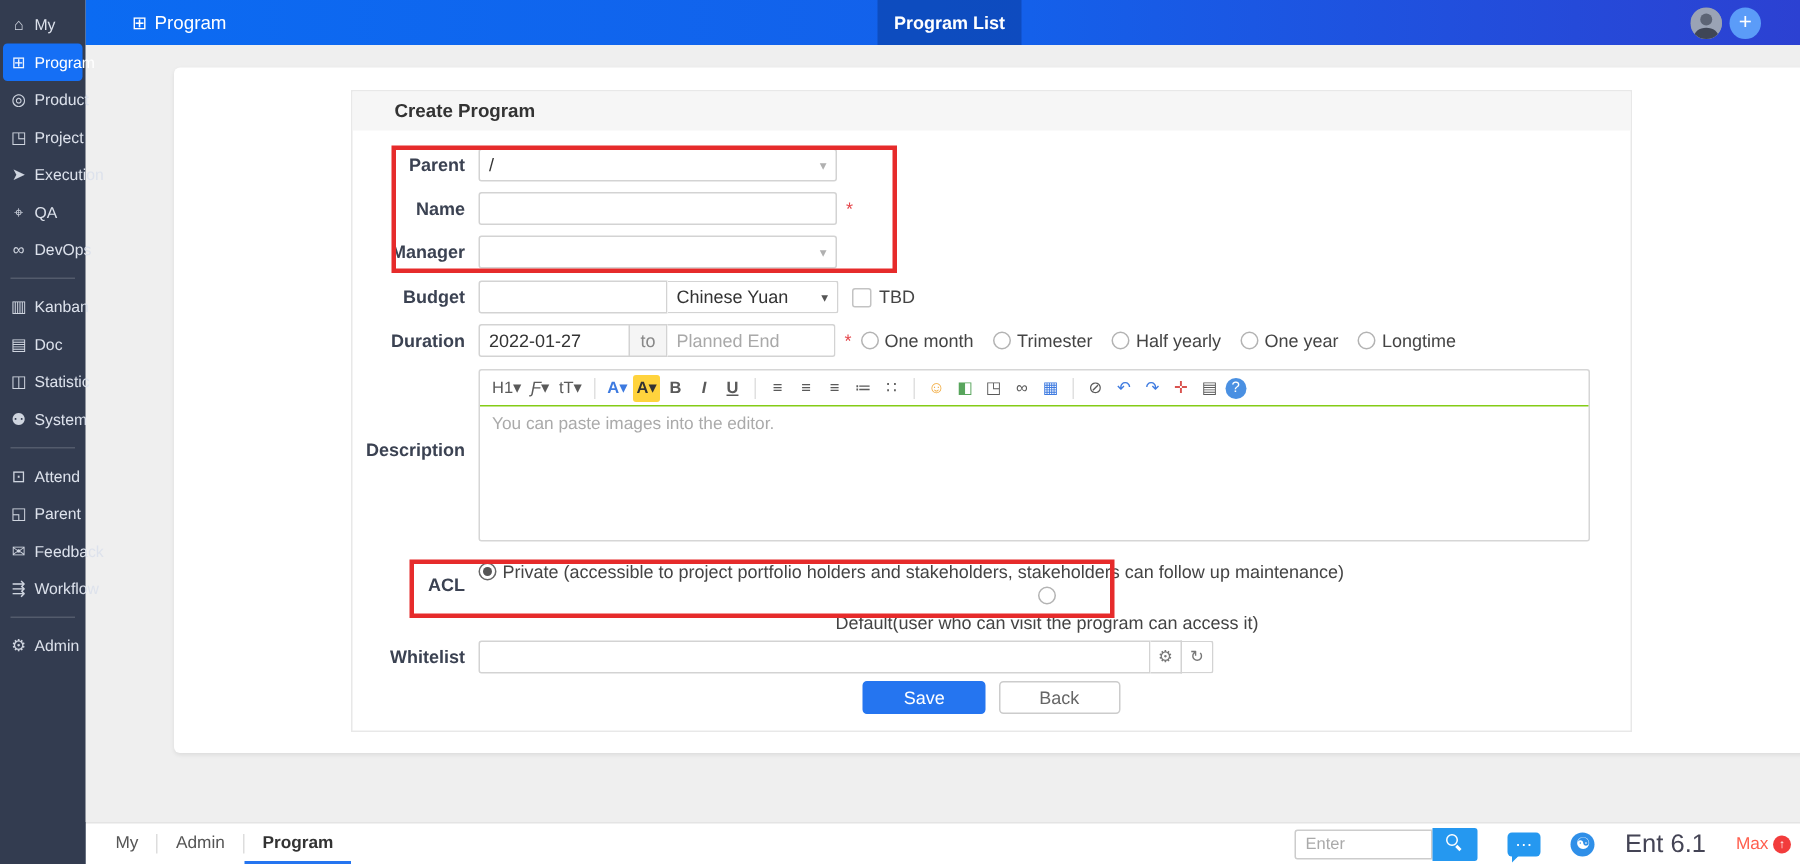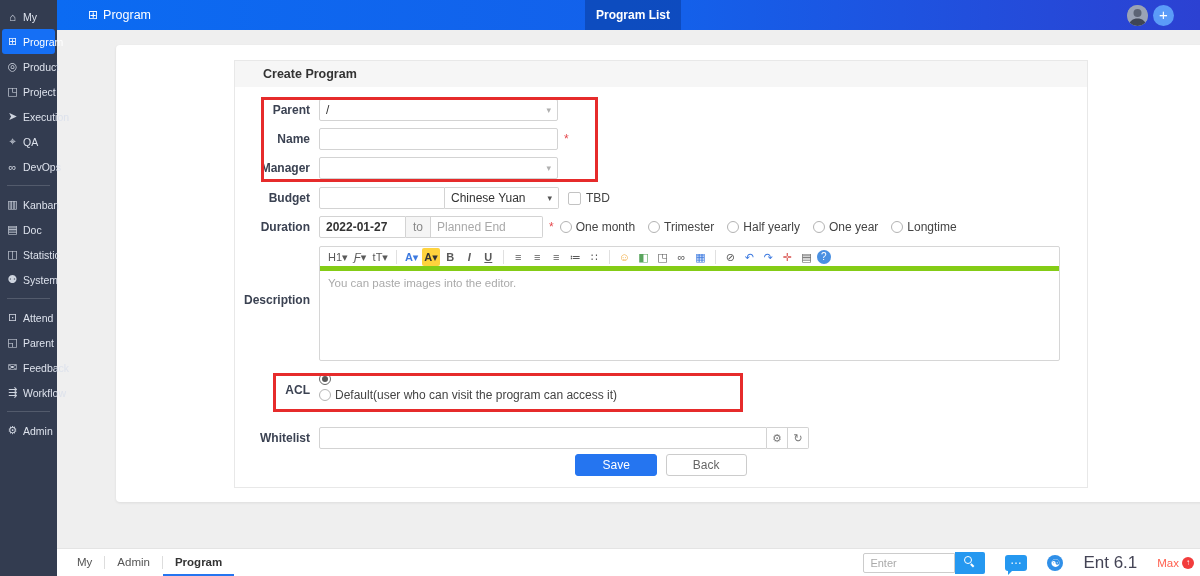--- a/index.html
+++ b/index.html
@@ -47,21 +47,21 @@
   .curr .caret { color:#555; font-size:9px; }
 
   .chk { width:13px; height:13px; border:1px solid #c3c3c3; border-radius:2px; background:#fff; margin:0 5px 0 9px; flex:none; cursor:pointer; }
   .radio { width:12px; height:12px; border:1px solid #b3b3b3; border-radius:50%; background:#fff; flex:none; position:relative; cursor:pointer; }
   .radio.checked { border-color:#666; }
   .radio.checked::after { content:""; position:absolute; left:2px; top:2px; width:6px; height:6px; border-radius:50%; background:#555; }
   .opt { display:flex; align-items:center; gap:4px; margin-right:13px; color:#444; line-height:22px; cursor:pointer; }
 
   
   .editor { position:absolute; left:84px; top:185px; width:741px; height:115px; border:1px solid #d6d6d6; border-radius:2px; background:#fff; }
-  .etoolbar { height:24px; display:flex; align-items:center; padding:0 6px; border-bottom:5px solid #84cc16; gap:2px; }
+  .etoolbar { height:24px; display:flex; align-items:center; padding:0 6px; border-bottom:1px solid #84cc16; gap:2px; }
   .tbtn { min-width:17px; text-align:center; font-size:11px; color:#5a5a5a; cursor:pointer; padding:1px 2px; line-height:16px; }
   .tsep { width:1px; height:14px; background:#e0e0e0; margin:0 4px; }
   .tbtn.b { font-weight:bold; } .tbtn.i { font-style:italic; } .tbtn.u { text-decoration:underline; }
   .tbtn.blue { color:#3d7ae0; } .tbtn.red { color:#d9534f; } .tbtn.yellow { color:#f1a93b; }
   .tbtn.green { color:#58a55c; } .tbtn.hl { background:#ffd33d; color:#333; border-radius:2px; }
   .tbtn.help { background:#4a90e2; color:#fff; border-radius:50%; width:14px; min-width:14px; height:14px; line-height:14px; font-size:10px; padding:0; }
   .ebody { padding:6px 8px; color:#aaa; font-size:11.5px; }
 
   
   .anno { position:absolute; border:3px solid #e62b2b; z-index:10; pointer-events:none; }
@@ -239,21 +239,21 @@
               <span class="caret">▾</span>
             </div>
             <span class="chk"></span>
             <span style="line-height:22px;color:#444;">TBD</span>
           </div>
         </div>
 
         <div class="row" style="top:155px">
           <label class="flabel">Duration</label>
           <div class="ctrl">
-            <input class="inp" style="width: 87px; border-radius: 2px 0px 0px 2px; font-weight: bold;" value="2022-01-27">
+            <input class="inp" style="width: 101px; border-radius: 2px 0px 0px 2px;" value="2022-01-27">
             <span class="addon">to</span>
             <input class="inp" style="width: 112px; border-left: none; border-radius: 0px 2px 2px 0px;" placeholder="Planned End">
             <span class="star" style="margin-right:6px;">*</span>
             <span class="opt">
                 <span class="radio"></span>
                 <span>One month</span>
               </span>
             <span class="opt">
                 <span class="radio"></span>
                 <span>Trimester</span>
@@ -306,22 +306,23 @@
             <span class="tbtn">▤</span>
             <span class="tbtn help">?</span>
           </div>
           <div class="ebody">You can paste images into the editor.</div>
         </div>
 
         <label class="flabel" style="position:absolute;top:318px;left:0;">ACL</label>
         <div style="position:absolute;top:312px;left:84px;right:10px;">
           <div class="opt" style="margin:0 0 2px 0;line-height:16px;">
             <span class="radio checked"></span>
-          </div>
-          <div class="opt" style="margin:0;line-height:16px;">
+            <span>Private (accessible to project portfolio holders and stakeholders, stakeholders can follow up maintenance)</span>
+          </div>
+          <div class="opt" style="margin:0;line-height:16px;flex-direction:column;">
             <span class="radio"></span>
             <span>Default(user who can visit the program can access it)</span>
           </div>
         </div>
 
         <div class="row" style="top:366px">
           <label class="flabel">Whitelist</label>
           <div class="ctrl wl-group">
             <input class="inp wl-inp" value="" style="">
             <span class="wl-btn">⚙</span>

